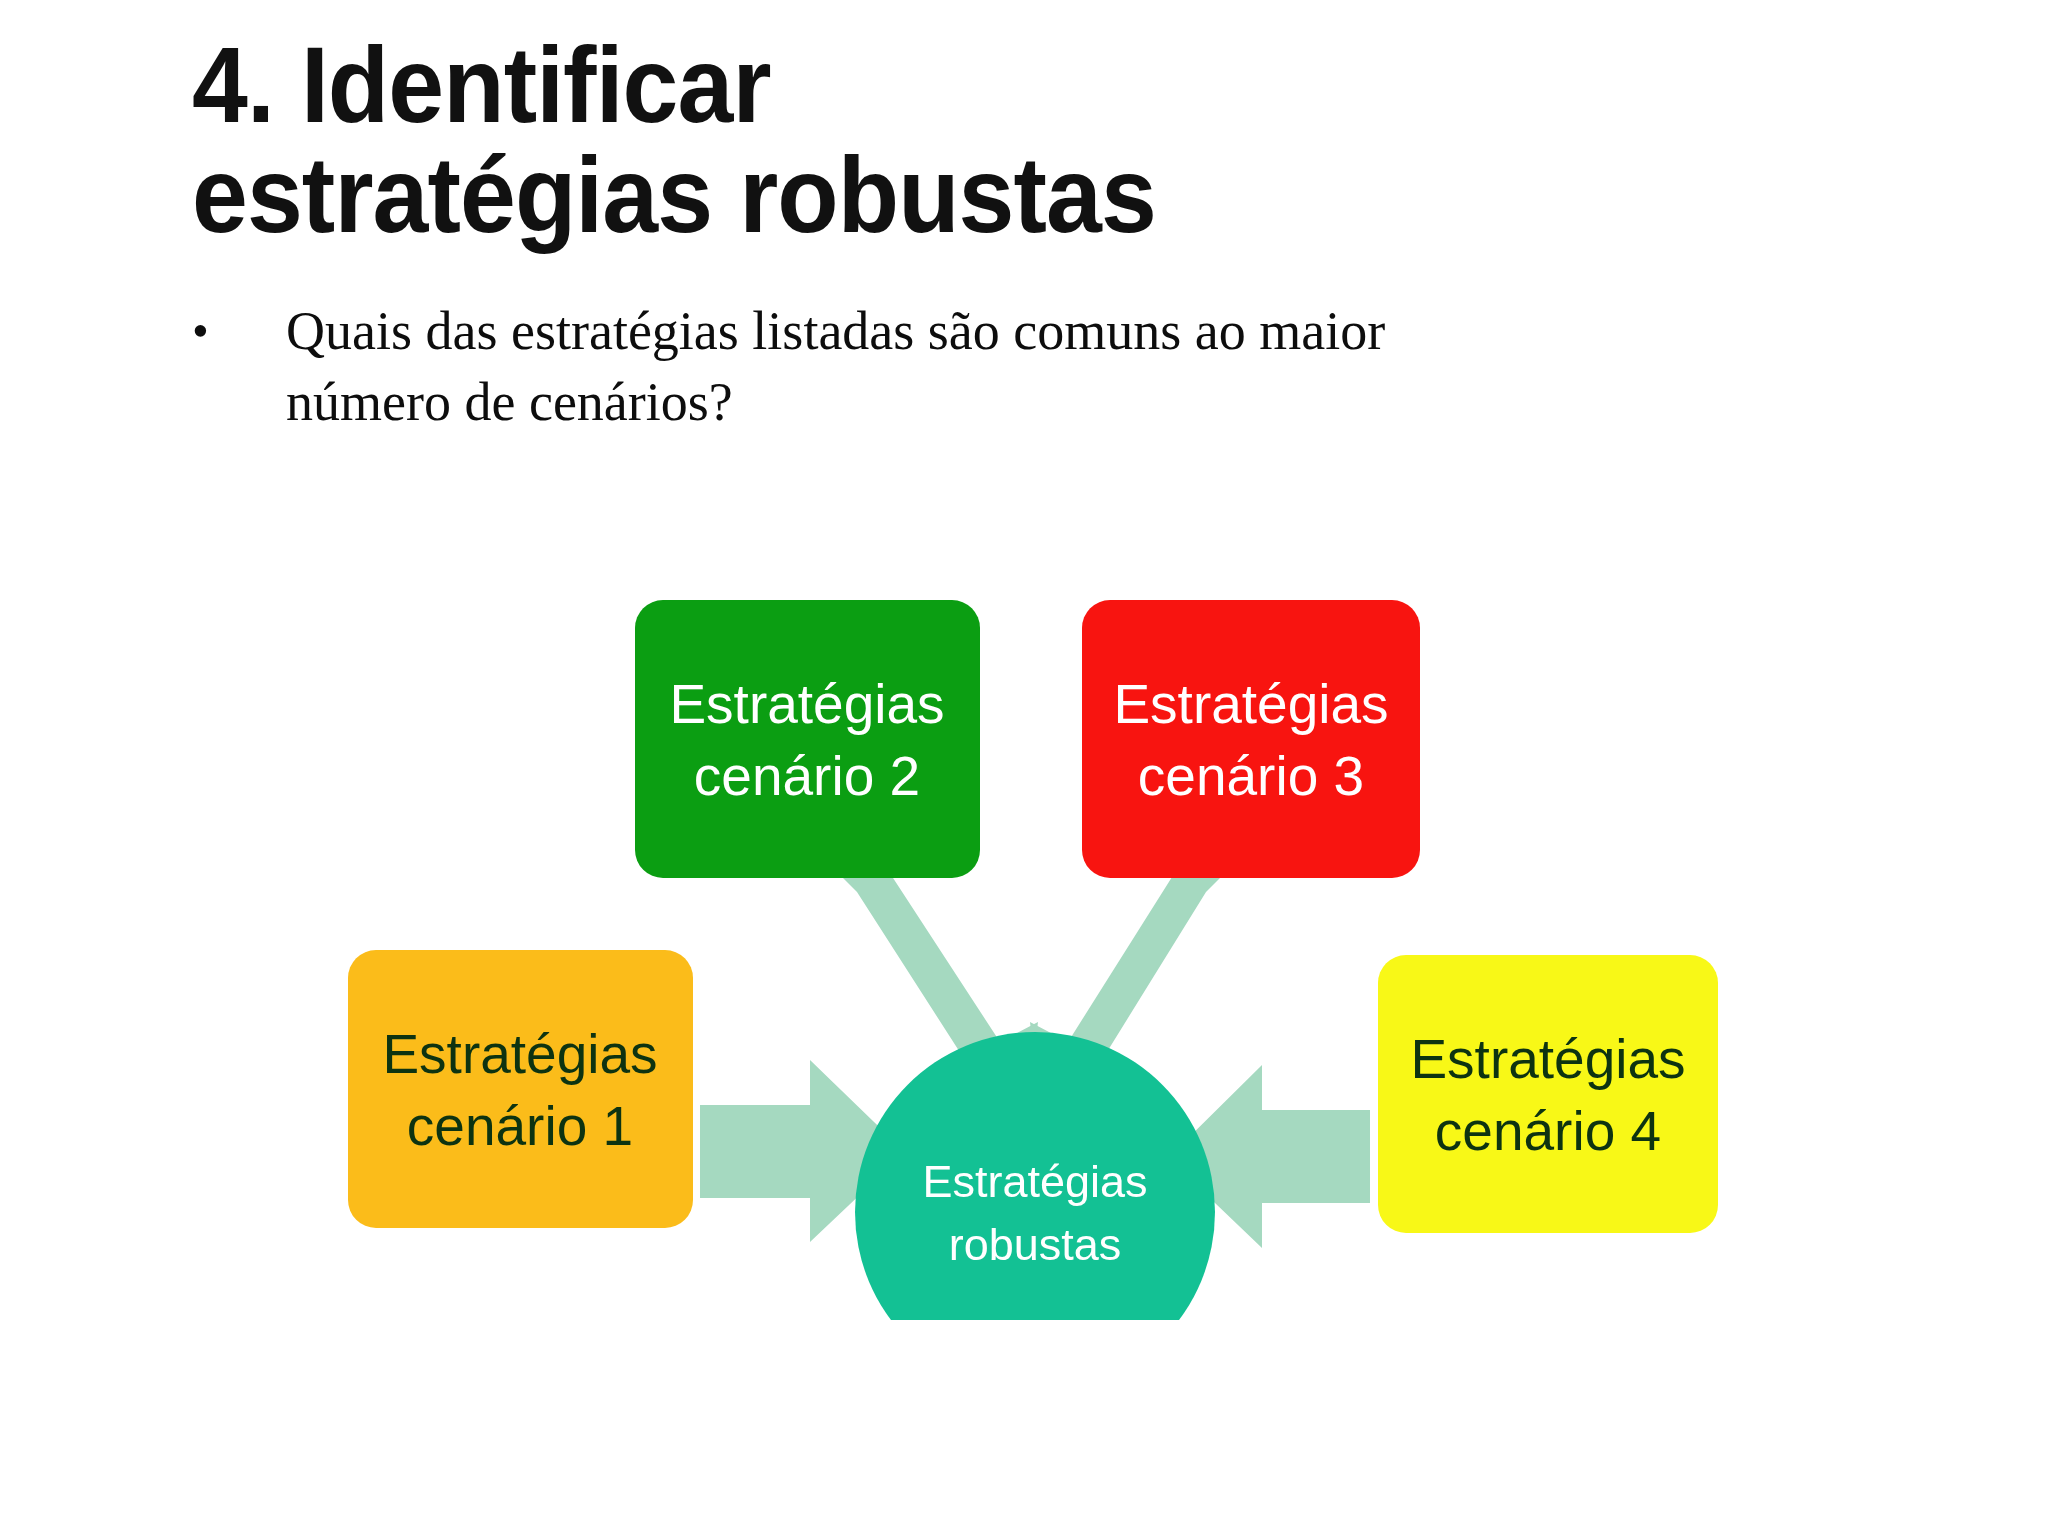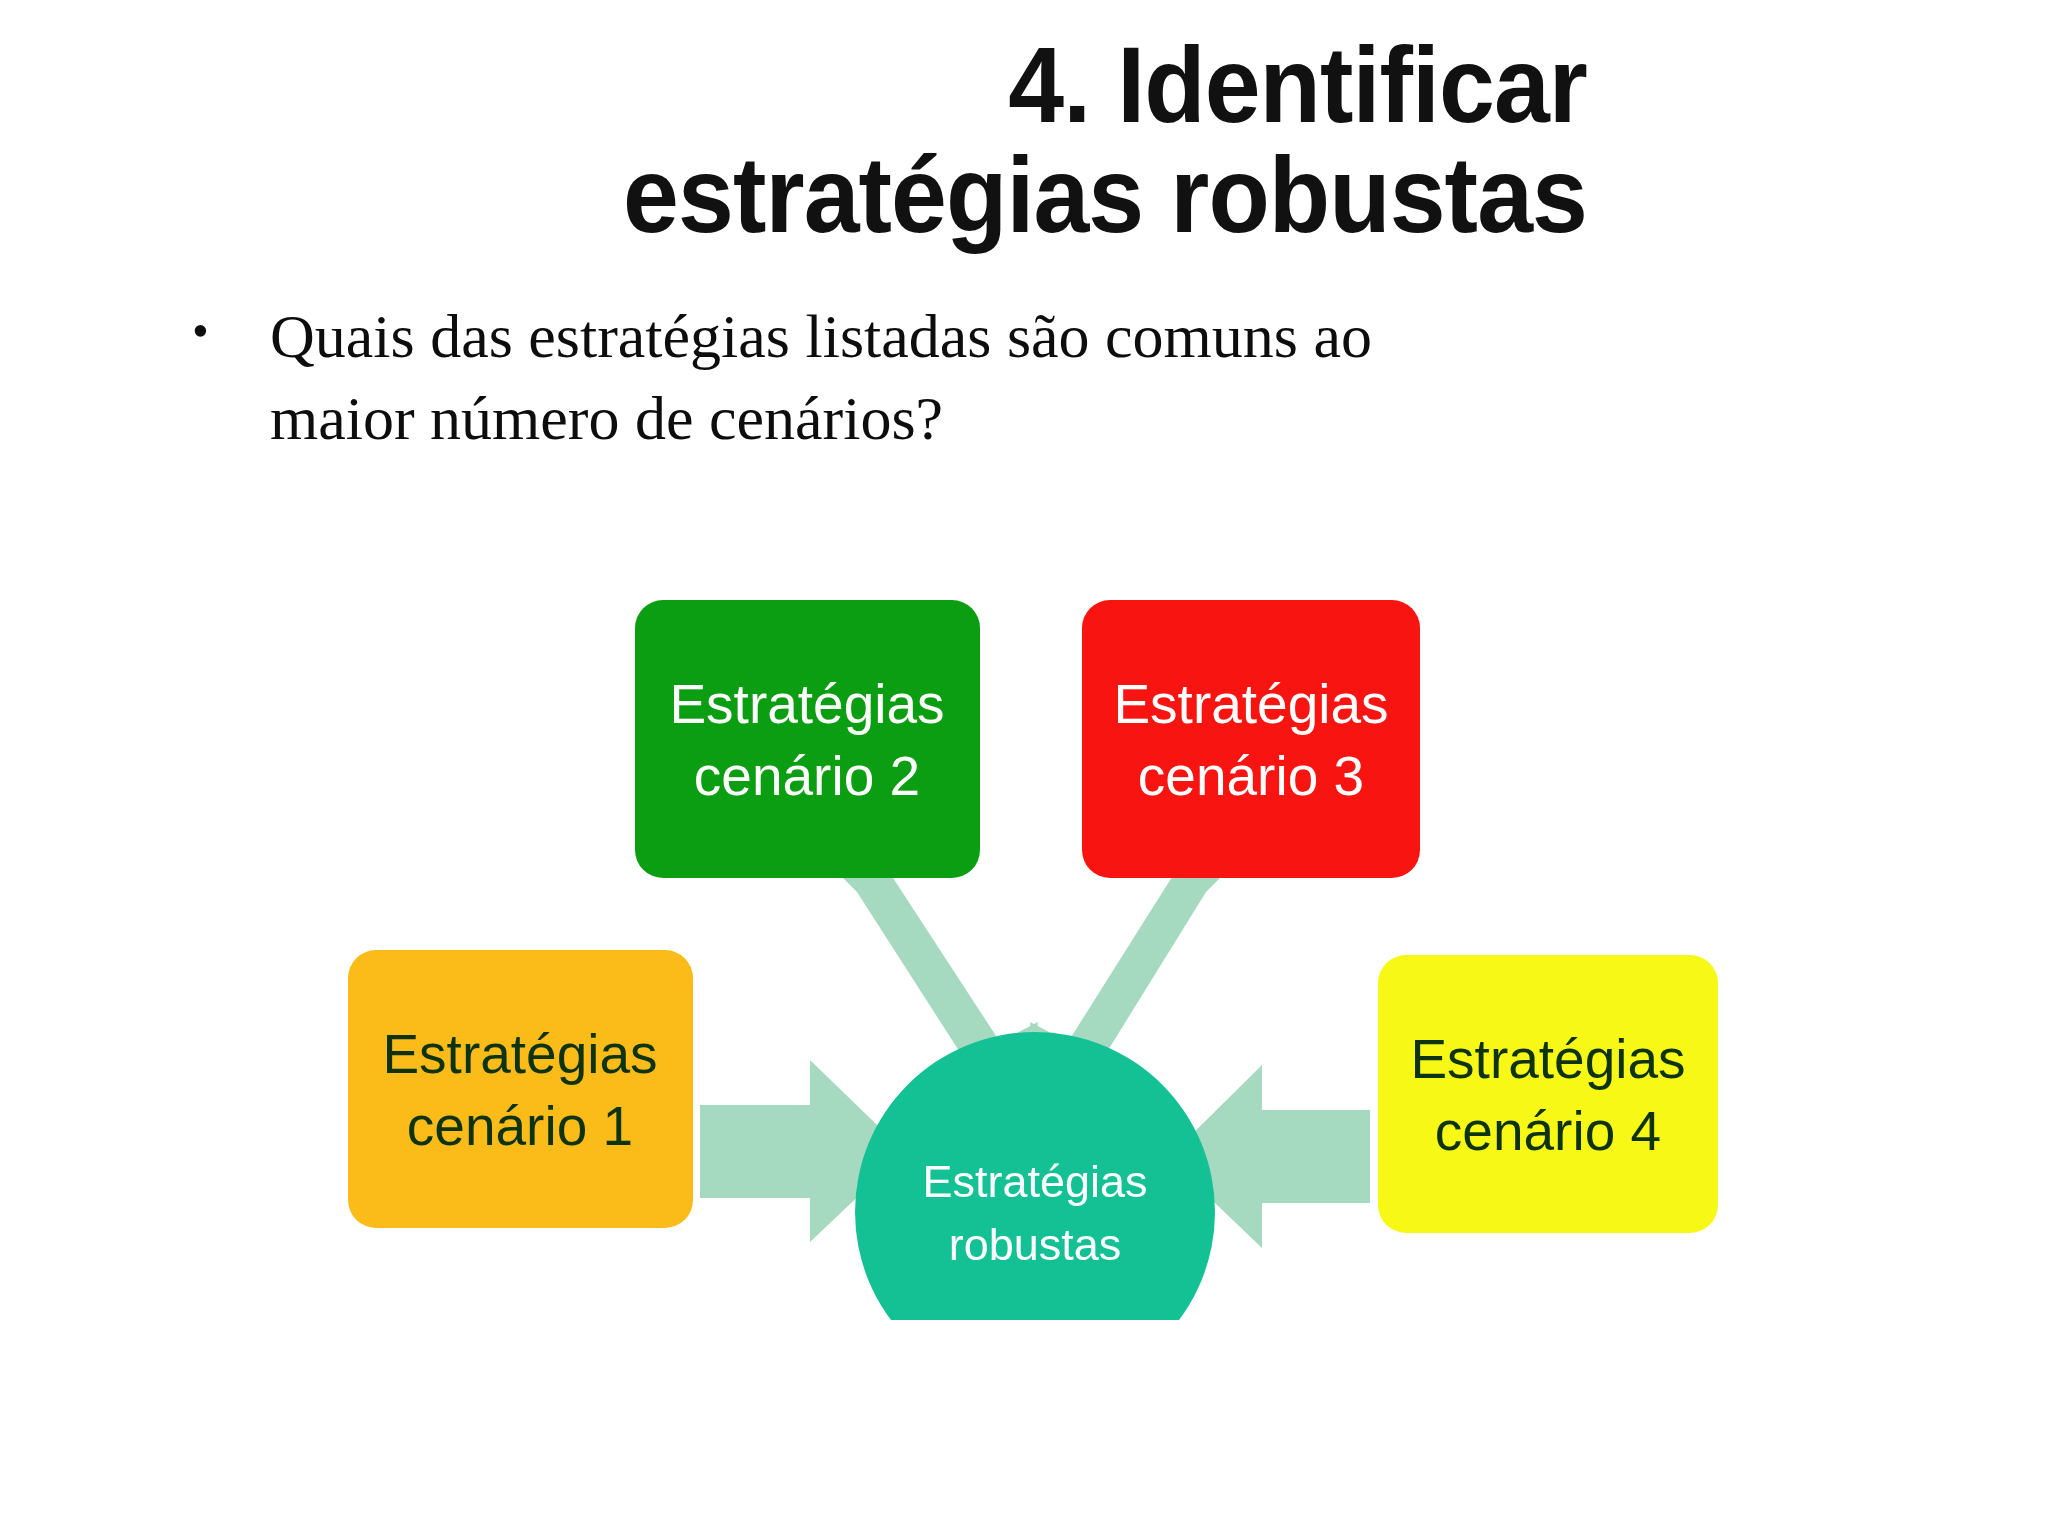--- a/index.html
+++ b/index.html
@@ -15,21 +15,20 @@
     overflow: hidden;
     font-family: "Liberation Sans", sans-serif;
   }
 
   
   #title-block {
     position: absolute;
     left: 192px;
     top: 30px;
     width: 1500px;
-    text-align: right;
   }
   .title-line {
     font-family: "Liberation Sans Narrow", "Liberation Sans", sans-serif;
     font-weight: bold;
     font-size: 108px;
     line-height: 1.02;
     color: #111111;
     letter-spacing: -1px;
     white-space: nowrap;
     transform: scaleX(0.93);
@@ -50,24 +49,25 @@
     font-size: 48px;
     line-height: 1.28;
     color: #0d0d0d;
     width: 78px;
     flex: 0 0 78px;
     text-align: left;
     padding-top: 4px;
   }
   #bullet-text {
     font-family: "Liberation Serif", serif;
-    font-size: 62px;
+    font-size: 54px;
     line-height: 1.32;
     color: #0d0d0d;
     max-width: 1130px;
+    margin-left: 16px;
   }
 
   
   #diagram {
     position: absolute;
     left: 0;
     top: 540px;
     width: 2048px;
     height: 780px;
   }

